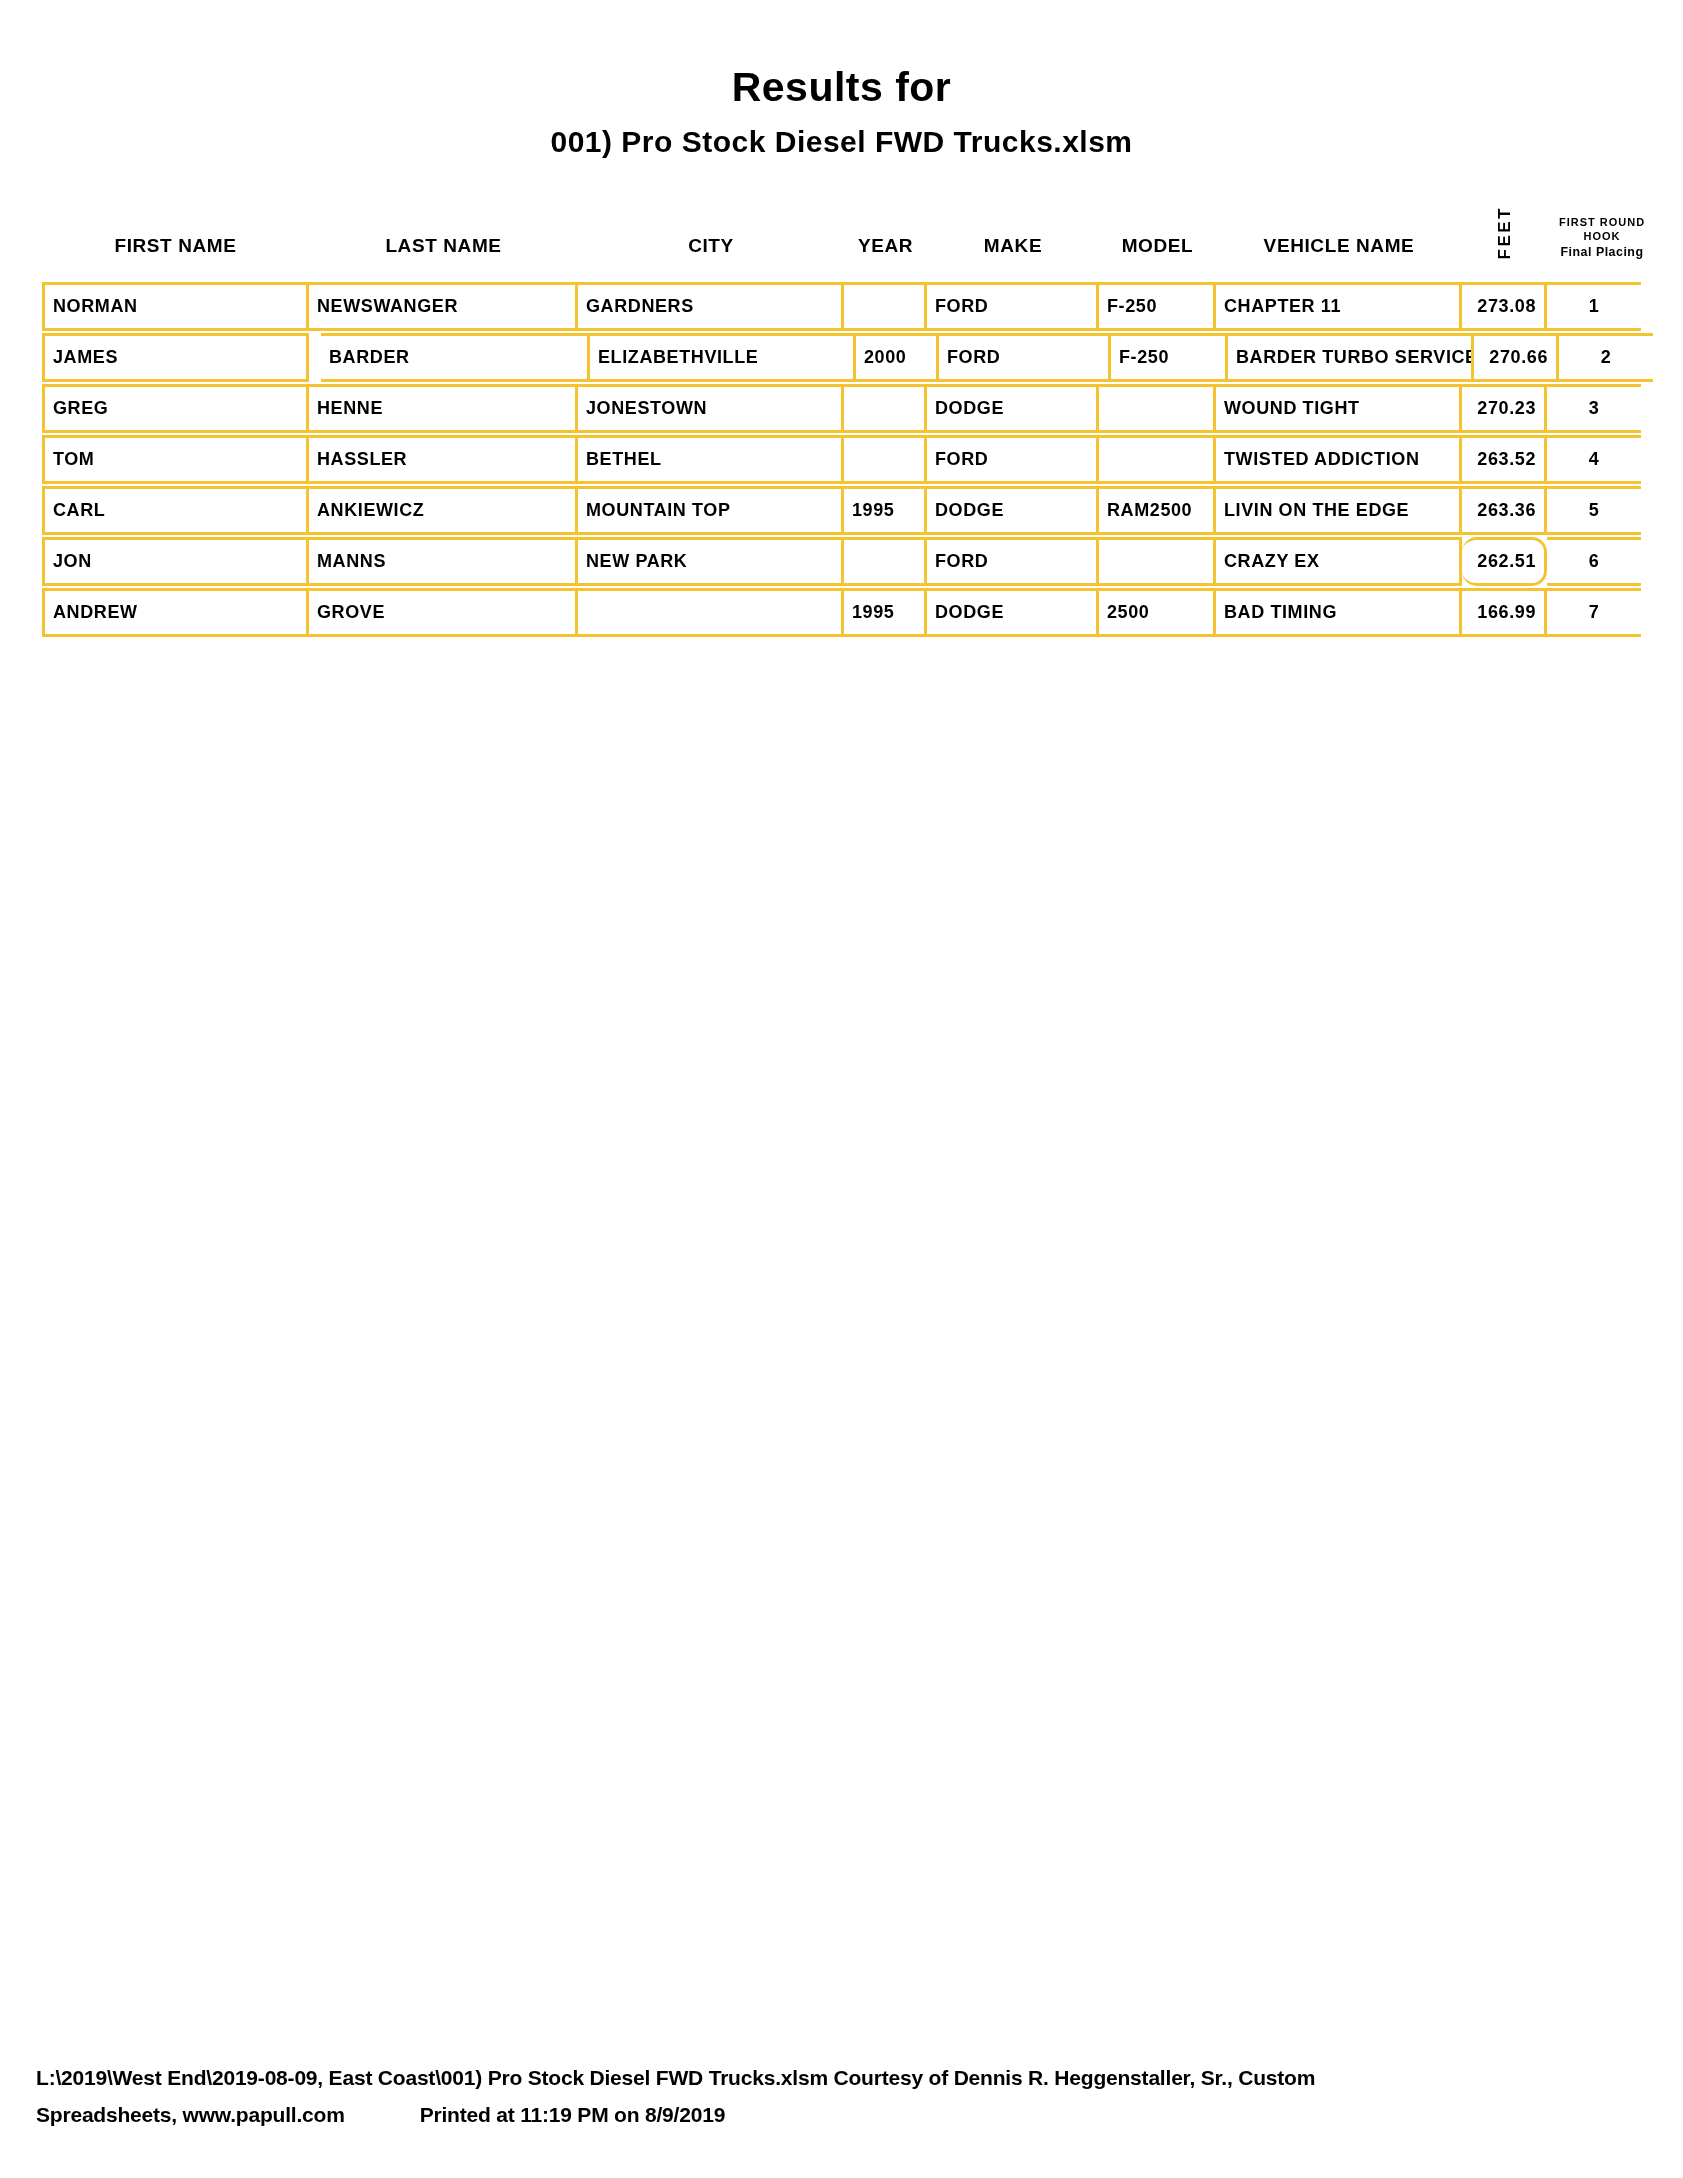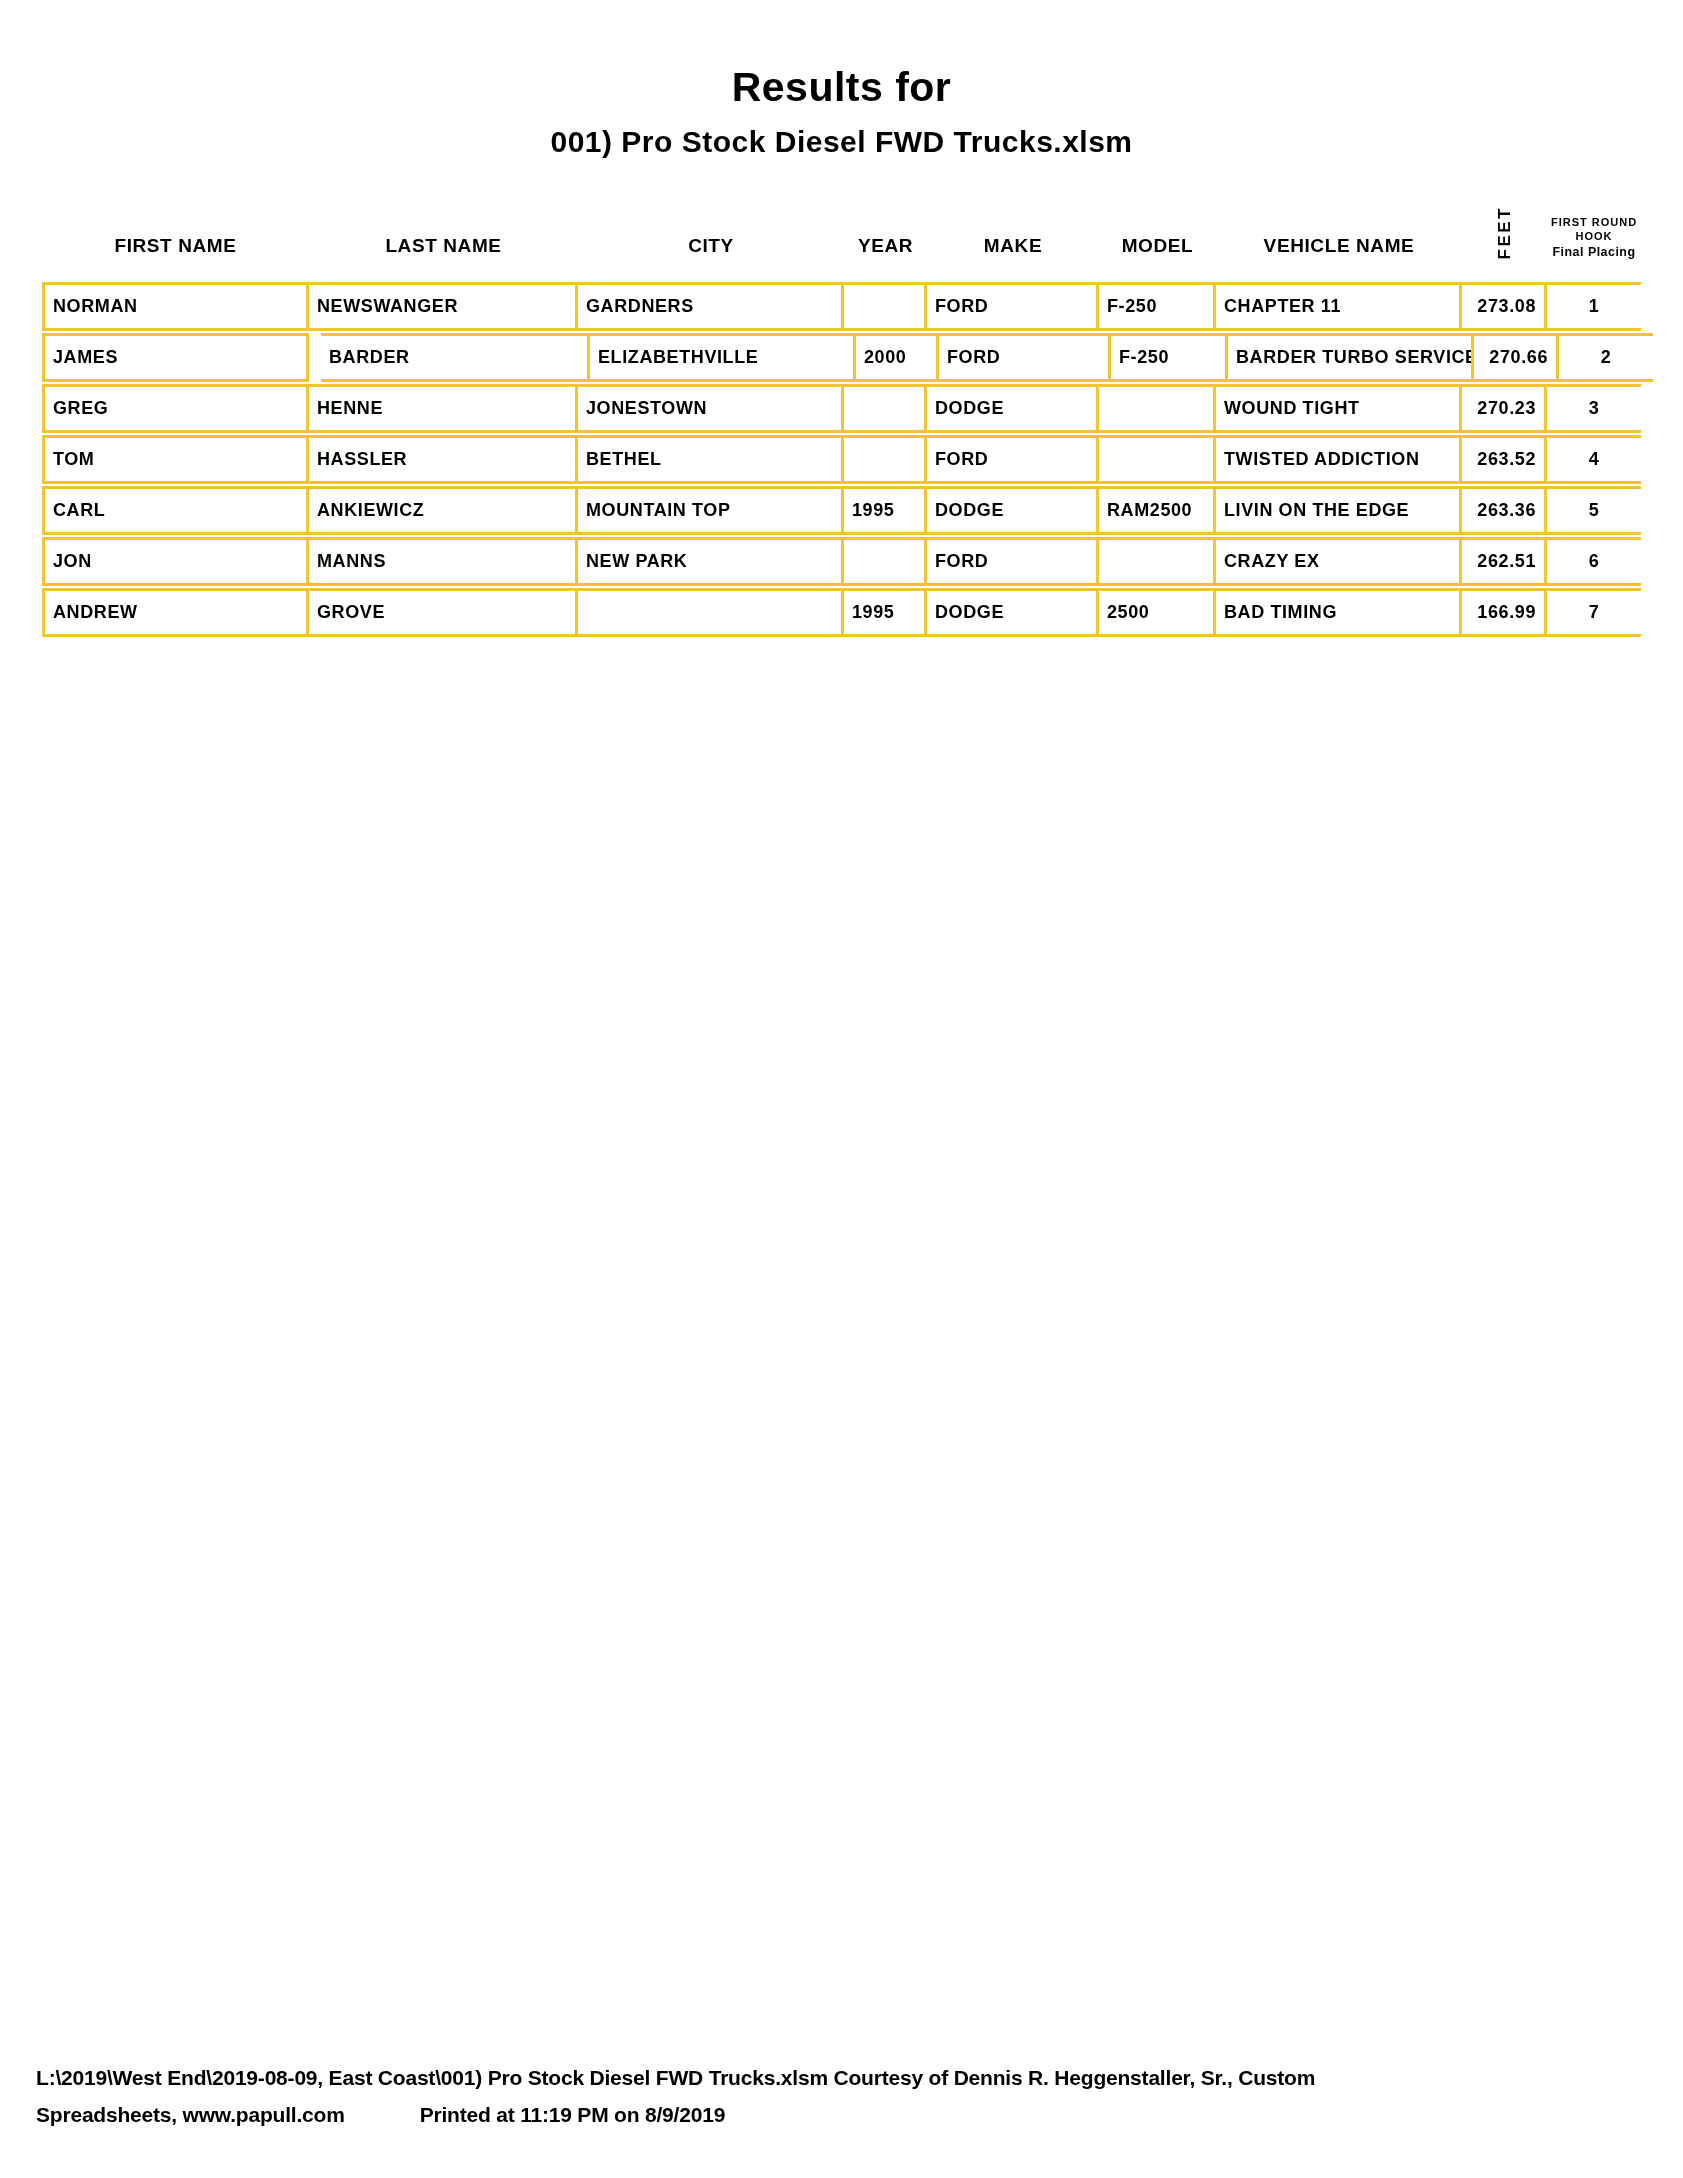--- a/index.html
+++ b/index.html
@@ -63,21 +63,21 @@
     <div class="hcell" style="width: 267px;">FIRST NAME</div>
       <div class="hcell" style="width: 269px;">LAST NAME</div>
       <div class="hcell" style="width: 266px;">CITY</div>
       <div class="hcell" style="width: 83px;">YEAR</div>
       <div class="hcell" style="width: 172px;">MAKE</div>
       <div class="hcell" style="width: 117px;">MODEL</div>
       <div class="hcell" style="width: 246px;">VEHICLE NAME</div>
       <div class="hcell feet-col" style="width:85px;">
       <span class="feet-vert">FEET</span>
     </div>
-    <div class="hcell hook-head" style="width:94px; display:block;">
+    <div class="hcell hook-head" style="width:94px; display:block;margin-left:8px;">
       <div class="small">FIRST ROUND</div>
       <div class="small">HOOK</div>
       <div class="final">Final Placing</div>
     </div>
   </div>
 
   <div class="results-table" id="results-table">
       <div class="trow">
         <div class="cell" style="width: 267px;">NORMAN</div>
         <div class="cell" style="width: 269px;">NEWSWANGER</div>
@@ -134,21 +134,21 @@
         <div class="cell placing" style="width: 94px;">5</div>
       </div>
       <div class="trow">
         <div class="cell" style="width: 267px;">JON</div>
         <div class="cell" style="width: 269px;">MANNS</div>
         <div class="cell" style="width: 266px;">NEW PARK</div>
         <div class="cell" style="width: 83px;"></div>
         <div class="cell" style="width: 172px;">FORD</div>
         <div class="cell" style="width: 117px;"></div>
         <div class="cell" style="width: 246px;">CRAZY EX</div>
-        <div class="cell feet" style="width: 85px;">262.51</div>
+        <div class="cell feet" style="width: 85px; border-radius: 15px;">262.51</div>
         <div class="cell placing" style="width: 94px;">6</div>
       </div>
       <div class="trow">
         <div class="cell" style="width: 267px;">ANDREW</div>
         <div class="cell" style="width: 269px;">GROVE</div>
         <div class="cell" style="width: 266px;"></div>
         <div class="cell" style="width: 83px;">1995</div>
         <div class="cell" style="width: 172px;">DODGE</div>
         <div class="cell" style="width: 117px;">2500</div>
         <div class="cell" style="width: 246px;">BAD TIMING</div>

